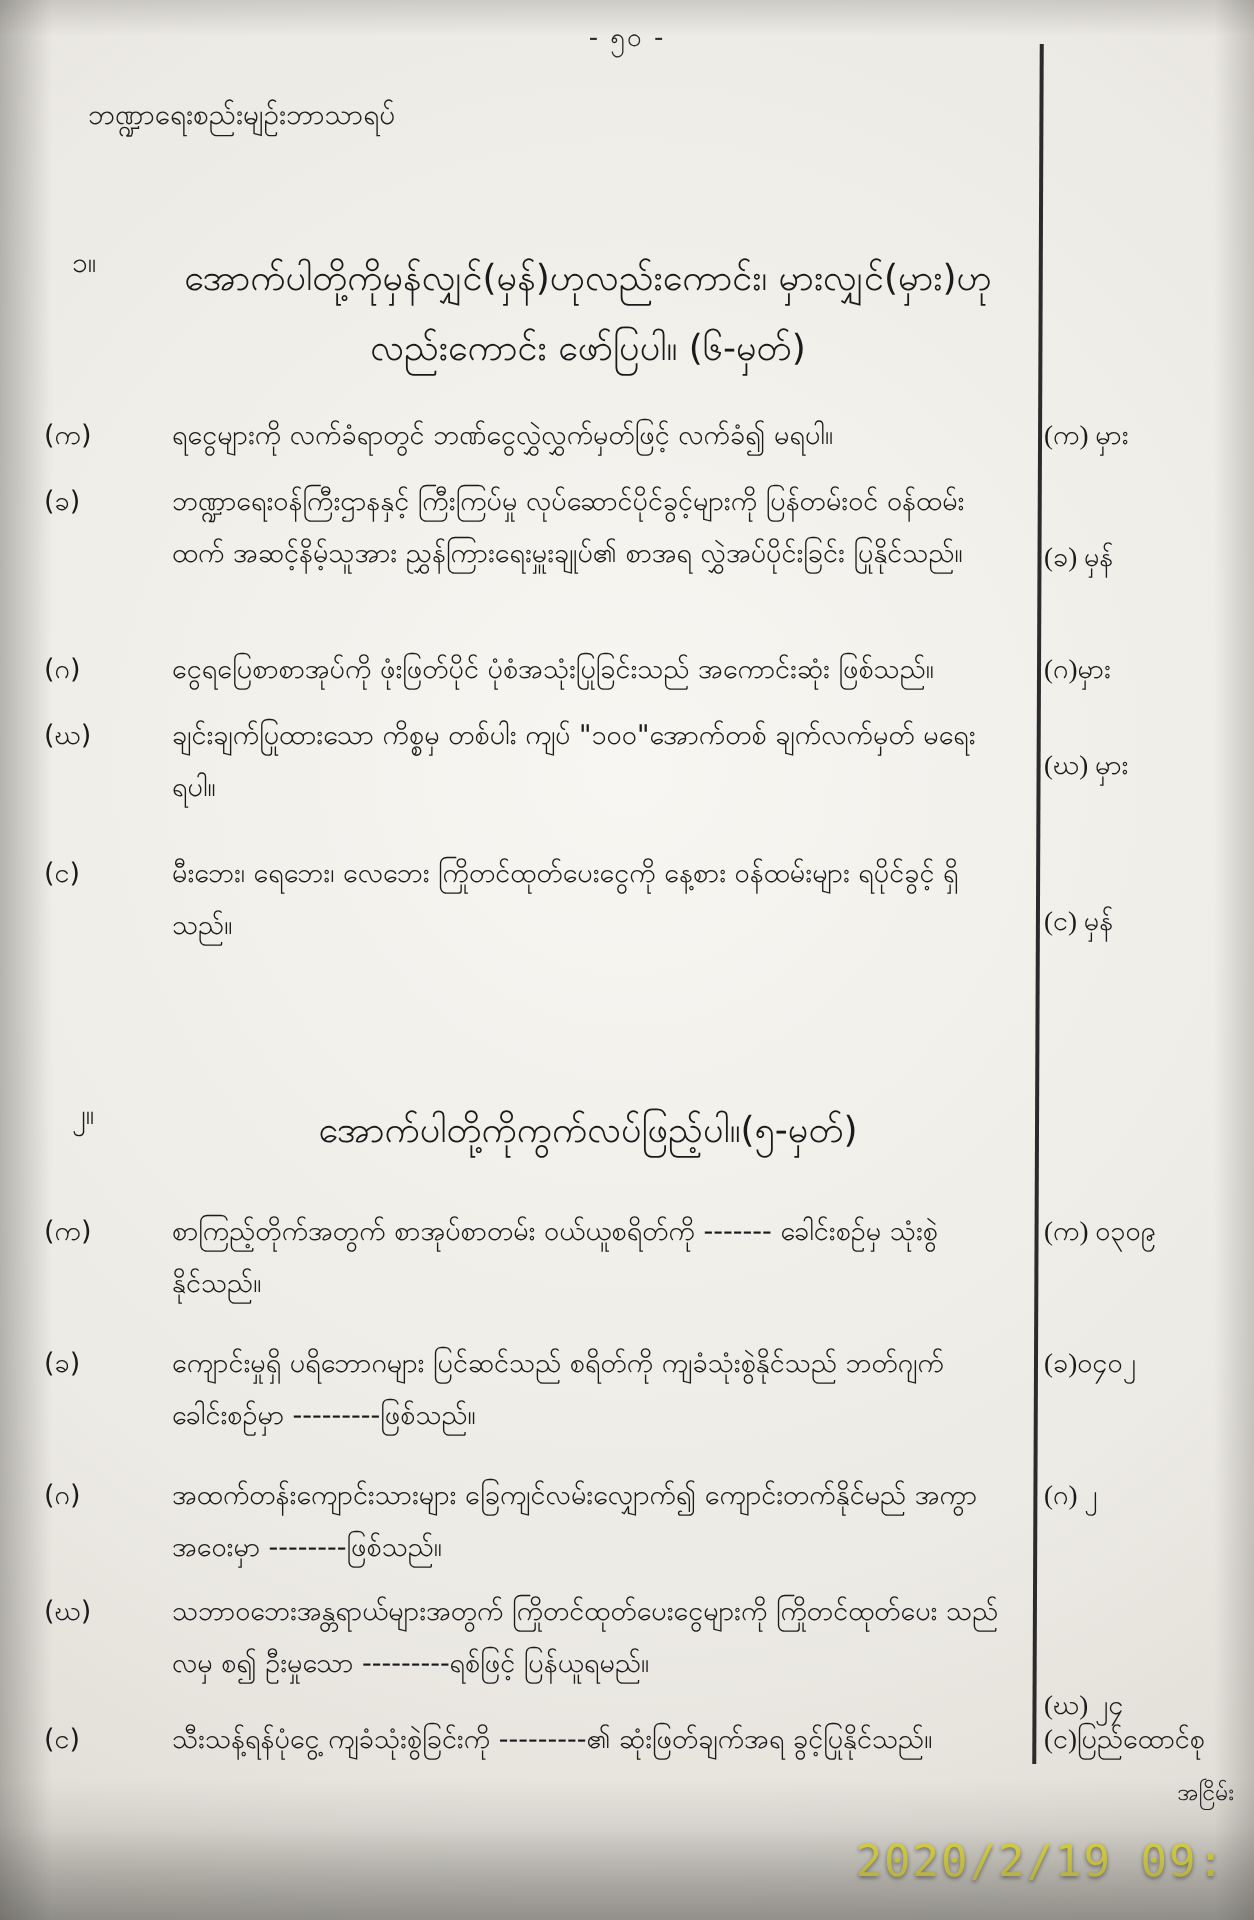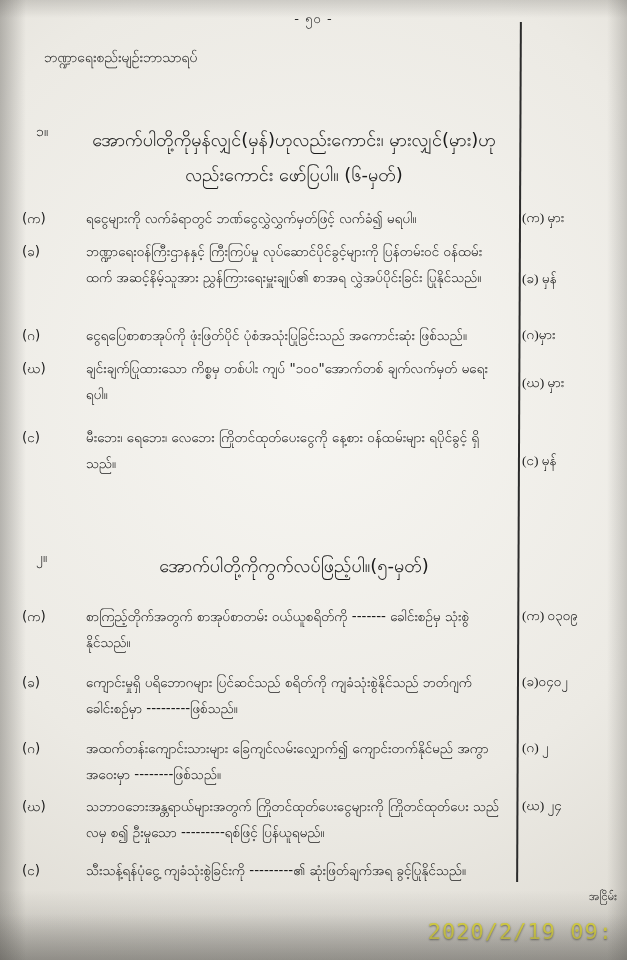--- a/index.html
+++ b/index.html
@@ -230,26 +230,27 @@
     <div class="item" style="top:735px;">
       <span class="label">(ဂ)</span>
       <div class="body">အထက်တန်းကျောင်းသားများ ခြေကျင်လမ်းလျှောက်၍ ကျောင်းတက်နိုင်မည် အကွာအဝေးမှာ --------ဖြစ်သည်။</div>
     </div>
     <div class="ans" style="top:735px;">(ဂ) ၂</div>
 
     <div class="item" style="top:793px;">
       <span class="label">(ဃ)</span>
       <div class="body">သဘာဝဘေးအန္တရာယ်များအတွက် ကြိုတင်ထုတ်ပေးငွေများကို ကြိုတင်ထုတ်ပေး သည် လမှ စ၍ ဦးမှုသော ---------ရစ်ဖြင့် ပြန်ယူရမည်။</div>
     </div>
-    <div class="ans" style="top:793px;">(ဃ) ၂၄</div>
+    <div class="ans" style="top:840px;">(ဃ) ၂၄</div>
 
     <div class="item" style="top:857px;">
       <span class="label">(င)</span>
       <div class="body">သီးသန့်ရန်ပုံငွေ့ ကျခံသုံးစွဲခြင်းကို ---------၏ ဆုံးဖြတ်ချက်အရ ခွင့်ပြုနိုင်သည်။</div>
     </div>
+    <div class="ans" style="top:857px;">(င)ပြည်ထောင်စု</div>
 
     <div class="footnote" style="top:888px;">အငြိမ်း</div>
 
     <div class="timestamp">2020/2/19  09:</div>
   </div>
 
   <div class="blur-bottom"></div>
   <div class="edge-shadow-left"></div>
   <div class="edge-shadow-right"></div>
   <div class="edge-shadow-top"></div>

